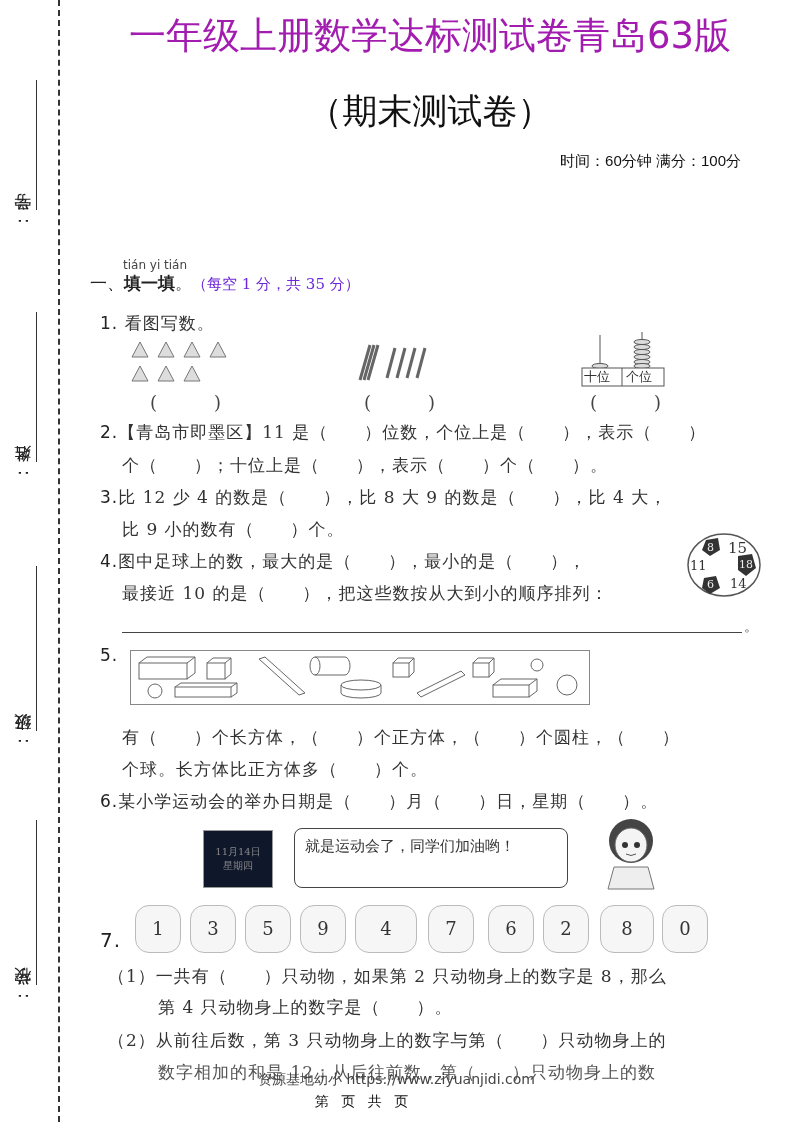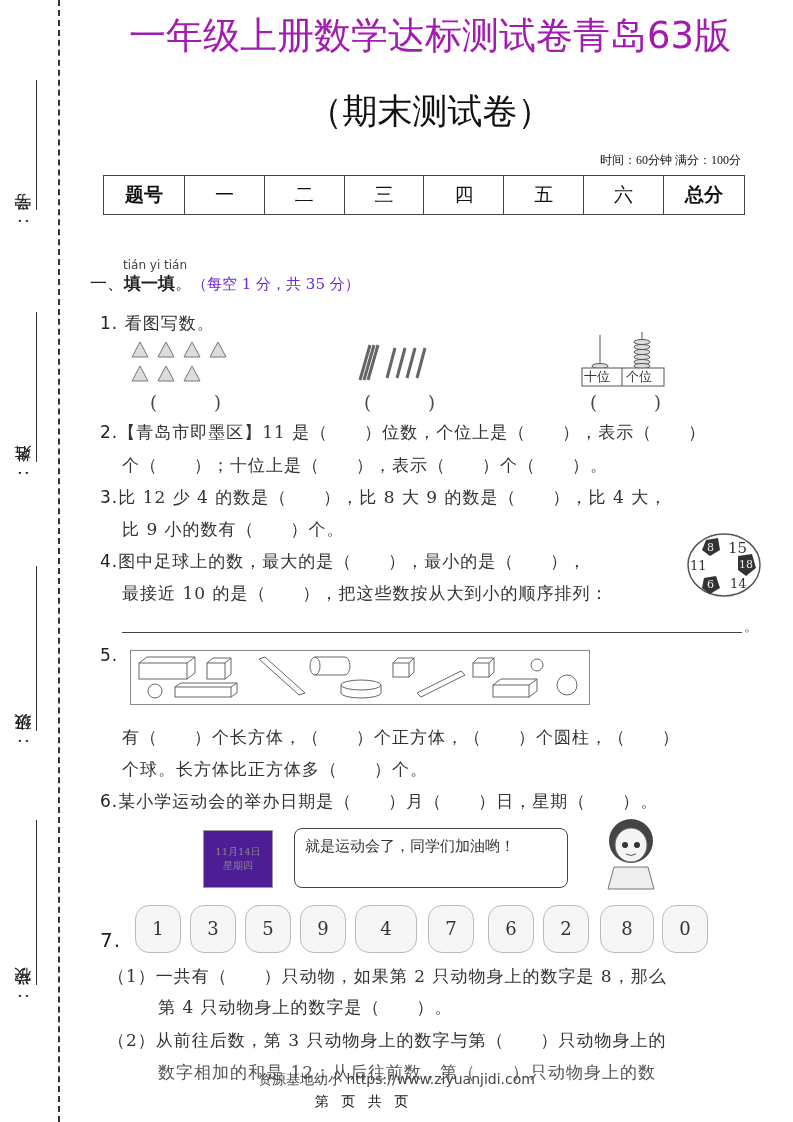--- a/index.html
+++ b/index.html
@@ -10,22 +10,22 @@
   .dash-line { position:absolute; left:58px; top:0; height:1122px; width:0;
                border-left:2.5px dashed #333; }
   .side-label { position:absolute; left:10px; font-family:"DejaVu Sans",sans-serif;
                 font-size:17px; writing-mode:vertical-rl; transform:rotate(180deg); color:#222; }
   .side-rule { position:absolute; left:36px; width:0; border-left:1.5px solid #333; }
 
   .title { position:absolute; left:100px; top:11px; width:660px; text-align:center;
            font-family:"DejaVu Sans",sans-serif; font-size:37px; letter-spacing:0px; color:#a21caf; }
   .subtitle { position:absolute; left:100px; top:88px; width:660px; text-align:center;
               font-family:"DejaVu Sans",sans-serif; font-size:35px; color:#111; }
-  .meta { position:absolute; right:52px; top:152px; font-family:Liberation Serif, serif;
-          font-size:12px; color:#111;margin-left:16px; }
+  .meta { position:absolute; right:52px; top:152px; font-family:Liberation Sans, sans-serif;
+          font-size:15px; color:#111;margin-left:16px; }
 
   table.score { position:absolute; left:103px; top:175px; width:642px; border-collapse:collapse;
                 font-family:"DejaVu Sans",sans-serif; }
   table.score td { border:1.5px solid #444; height:36px; text-align:center; font-size:19px; color:#111; }
   table.score td.hd { font-weight:bold; width:78px; }
 
   .pinyin { position:absolute; left:123px; top:258px; font-family:"DejaVu Sans",sans-serif;
             font-size:12px; color:#444; }
   .section { position:absolute; left:90px; top:272px; font-size:17px; color:#222; }
   .section b { font-family:"DejaVu Sans",sans-serif; font-weight:bold; }
@@ -36,21 +36,21 @@
   .indent { left:122px; }
 
   .paren { position:absolute; font-size:18px; color:#444; }
 
   .shapes-box { position:absolute; left:130px; top:650px; width:458px; height:53px; border:1.5px solid #888; }
   .answer-line { position:absolute; left:122px; top:632px; width:620px; border-top:1.5px solid #444; }
 
   .bubble { position:absolute; left:294px; top:828px; width:274px; height:60px; border:1.5px solid #444;
             border-radius:8px; font-size:15px; padding:4px 10px; box-sizing:border-box; line-height:26px; color:#333; }
   .calendar { position:absolute; left:203px; top:830px; width:68px; height:56px; border:1px solid #999;
-              background:#4c1d95; font-size:10px; color:#888; text-align:center; line-height:14px; }
+              background:#0f172a; font-size:10px; color:#888; text-align:center; line-height:14px; }
   .girl { position:absolute; left:600px; top:815px; width:62px; height:75px; }
 
   .animals { position:absolute; left:130px; top:905px; width:580px; height:50px; }
   .animal { position:absolute; top:0; width:44px; height:46px; border-radius:14px;
             border:1px solid #bbb; background:#f6f6f6; text-align:center; font-size:18px; line-height:46px; color:#333; }
 
   .footer-url { position:absolute; left:0; width:793px; top:1071px; text-align:center;
                 font-family:"DejaVu Sans",sans-serif; font-size:14px; color:#444; }
   .footer-page { position:absolute; left:0; width:727px; top:1093px; text-align:center;
                  font-family:"DejaVu Sans",sans-serif; font-size:14px; color:#111; letter-spacing:4px; }
@@ -71,30 +71,20 @@
 
 <div class="side-rule" style="top:820px;height:165px;"></div>
 <div class="side-label" style="top:993px;">学校:</div>
 
 <div class="title">一年级上册数学达标测试卷青岛63版</div>
 <div class="subtitle">（期末测试卷）</div>
 <div class="meta">时间：60分钟  满分：100分</div>
 
 <table class="score">
   <tbody>
-      <tr>
-    <td class="hd">题号</td>
-    <td>一</td>
-    <td>二</td>
-    <td>三</td>
-    <td>四</td>
-    <td>五</td>
-    <td>六</td>
-    <td class="hd">总分</td>
-  </tr>
 </tbody>
   </table>
 
 <div class="pinyin">tián yi tián</div>
 <div class="section">
   <span>一、</span><b>填一填</b><span>。</span><span class="note">（每空 1 分，共 35 分）</span>
 </div>
 
 <div class="q" style="top:312px;">
   <span class="num">1.</span>

